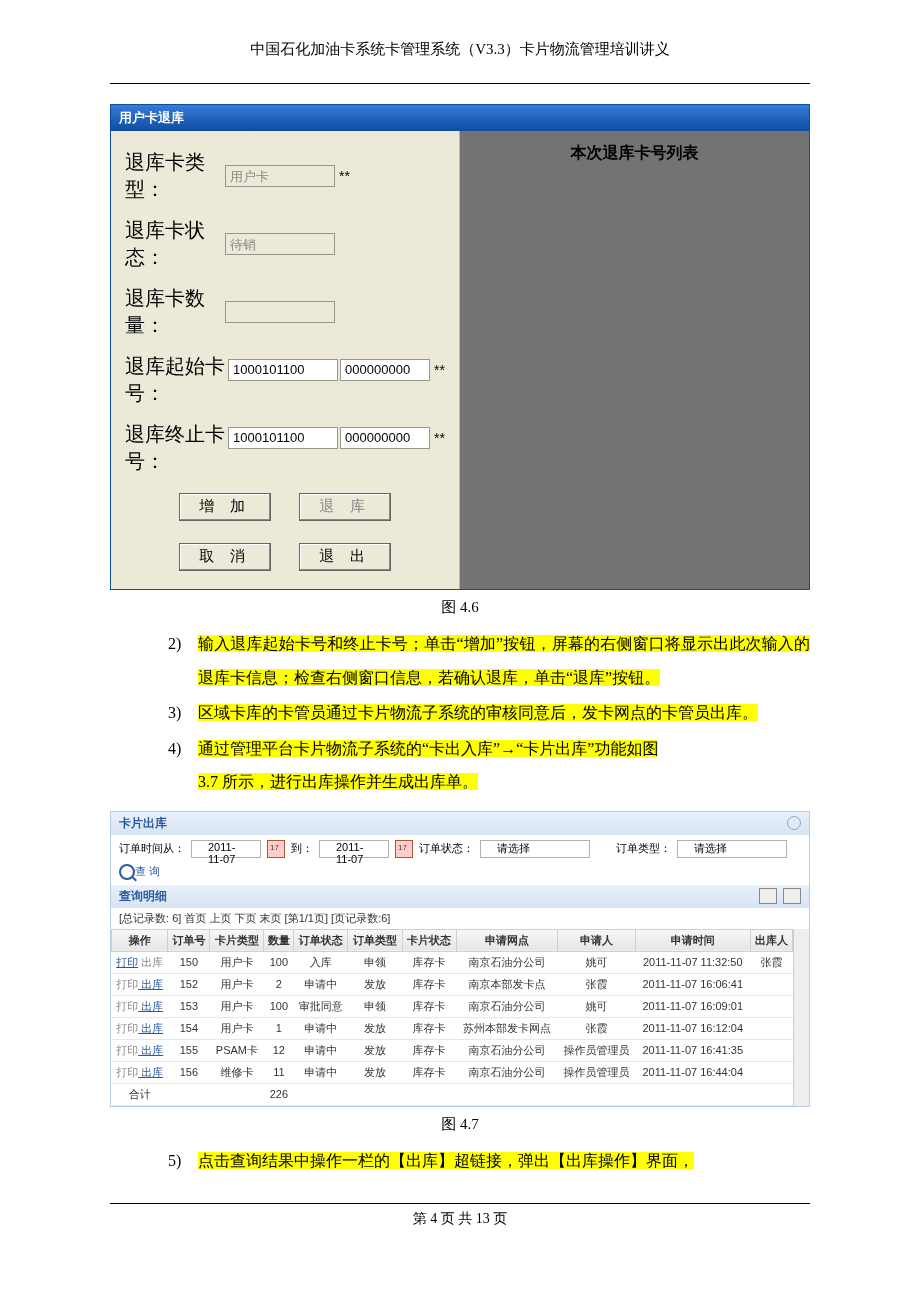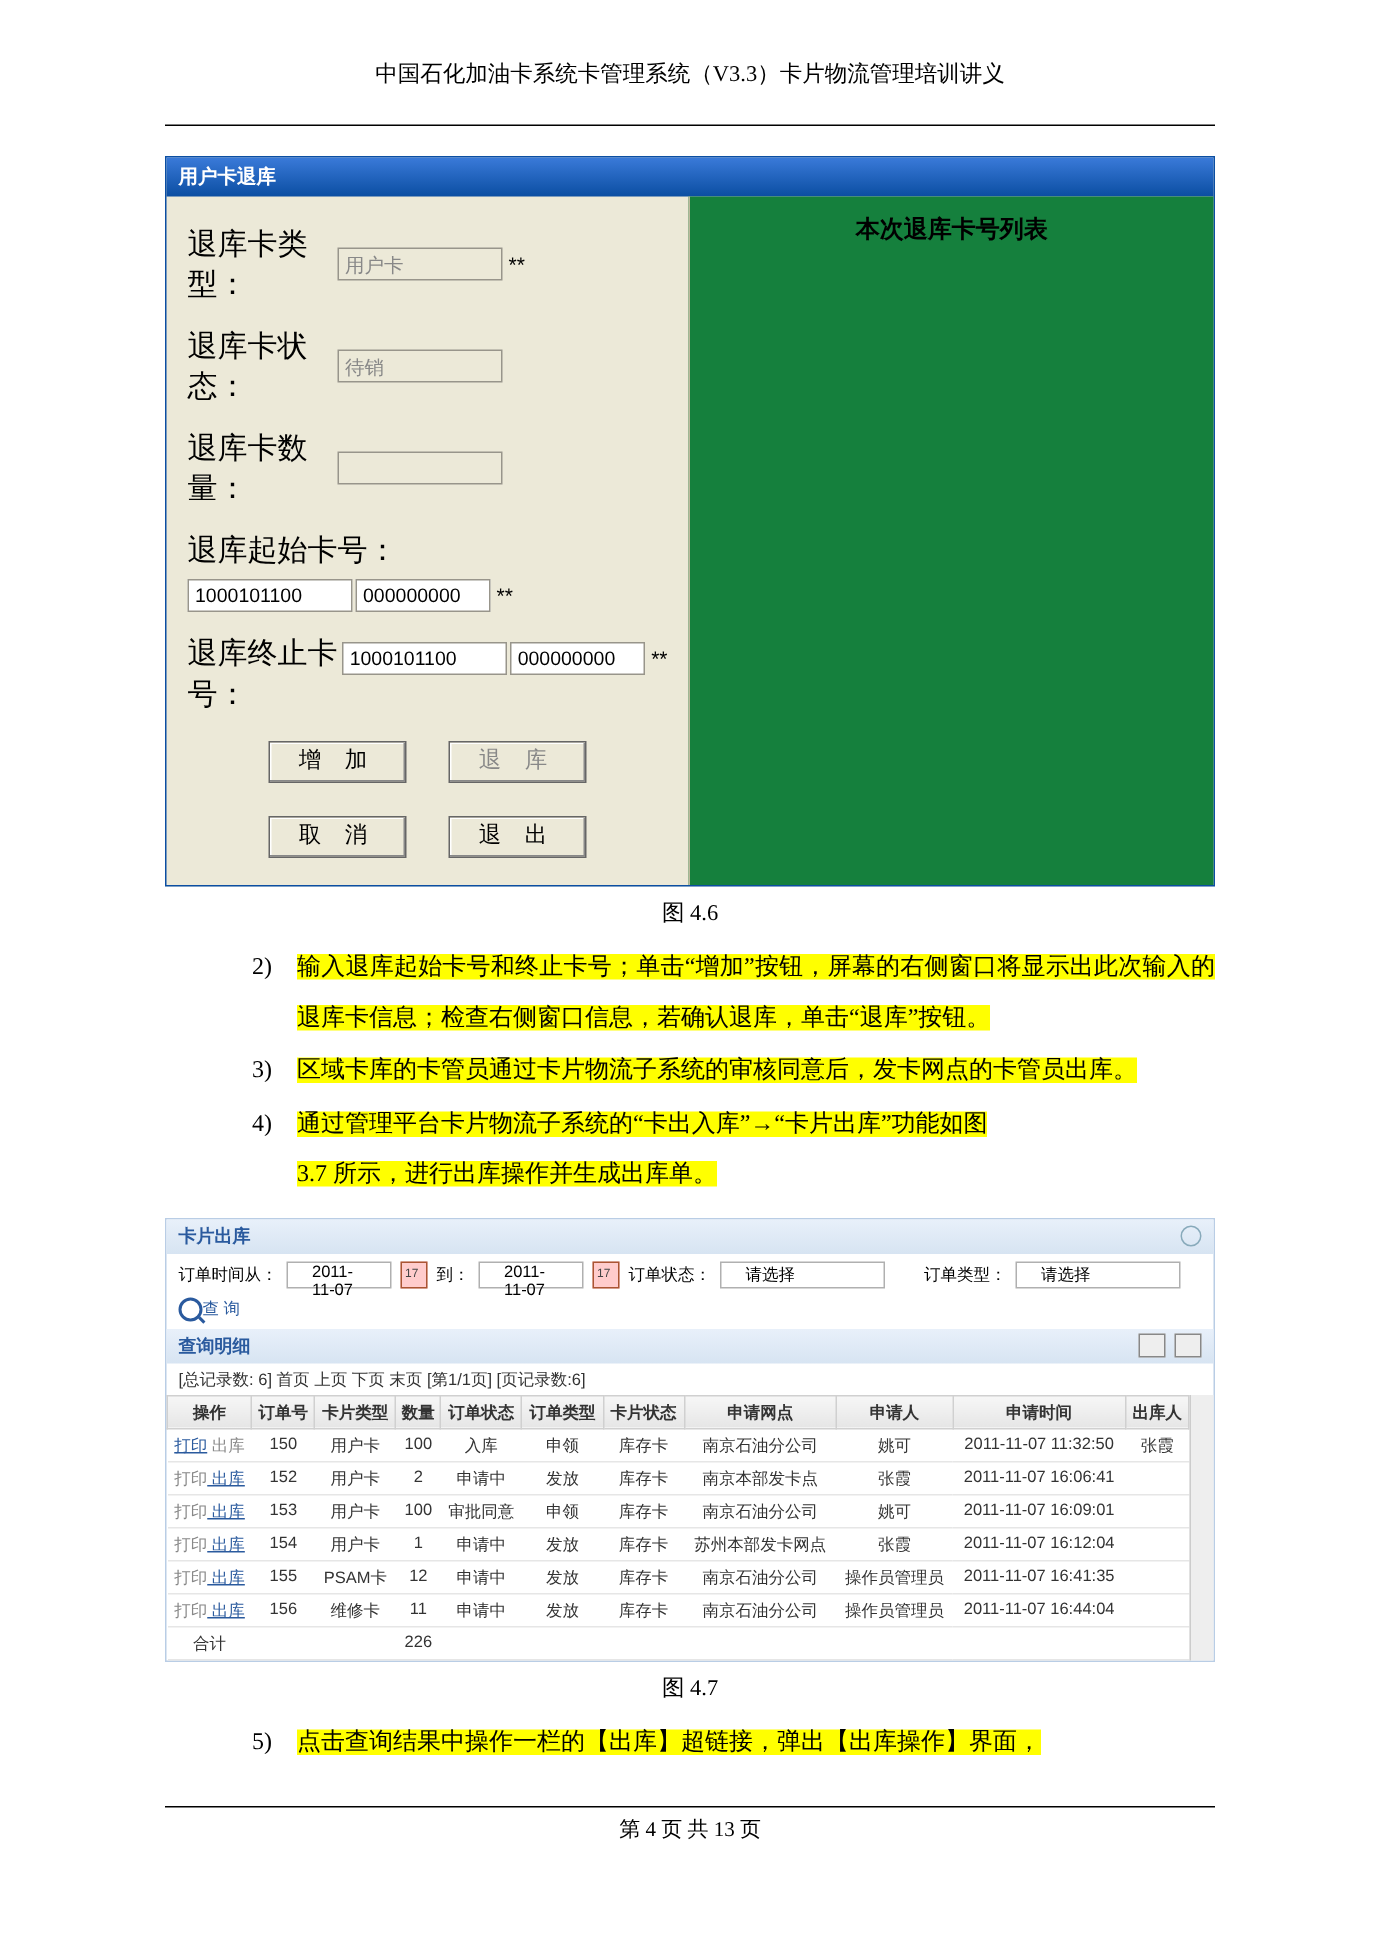--- a/index.html
+++ b/index.html
@@ -5,21 +5,21 @@
   body{margin:0;background:#fff;font-family:"SimSun","Songti SC",serif;color:#000;width:920px}
   .page{padding:40px 110px 40px 110px}
   .doc-header{text-align:center;font-size:15px;margin-bottom:24px}
   .divider{border-top:1px solid #000;margin:6px 0 20px 0}
 
   
   .fig46{border:1px solid #0b4ea2;background:#ece9d8;font-family:"SimSun",sans-serif;font-size:14px}
   .titlebar{background:linear-gradient(#3a7ad9,#0b4ea2);color:#fff;font-size:13px;font-weight:bold;padding:4px 8px}
   .dlgbody{display:flex}
   .dlgleft{flex:0 0 320px;padding:18px 14px}
-  .dlgright{flex:1;background:#15803d;border-left:1px solid #bdb99d;text-align:center;padding-top:12px;font-family:"SimHei",sans-serif;font-weight:bold;font-size:16px}
+  .dlgright{flex:1;background:#737373;border-left:1px solid #bdb99d;text-align:center;padding-top:12px;font-family:"SimHei",sans-serif;font-weight:bold;font-size:16px}
   .fld{display:flex;align-items:center;margin-bottom:14px}
   .lbl{width:100px;text-align:left;font-size:20px}
   .ctl{height:22px;border:1px solid #98958b;background:#fff;font-size:13px;padding:2px 4px;box-sizing:border-box}
   .ctl.disabled{background:#ece9d8;color:#888}
   .w110{width:110px}.w90{width:90px}
   .asterisk{margin-left:4px}
   .btnrow{display:flex;justify-content:center;gap:28px;margin-top:18px}
   .winbtn{width:90px;height:26px;background:#ece9d8;border:1px solid #666;box-shadow:inset -1px -1px #888,inset 1px 1px #fff;font-size:15px;font-family:"SimSun";letter-spacing:6px;text-align:center;line-height:24px}
   .winbtn.disabled{color:#888}
 
@@ -74,21 +74,21 @@
           <span class="asterisk">**</span>
         </div>
         <div class="fld">
           <span class="lbl">退库卡状态：</span>
           <div class="ctl disabled w110">待销</div>
         </div>
         <div class="fld">
           <span class="lbl">退库卡数量：</span>
           <div class="ctl disabled w110"></div>
         </div>
-        <div class="fld" style="flex-direction:column;align-items:flex-start">
+        <div class="fld" style="flex-direction:row;align-items:flex-start">
           <span class="lbl" style="width:auto">退库起始卡号：</span>
           <div style="display:flex;align-items:center;margin-top:6px">
             <div class="ctl w110">1000101100</div>
             <div class="ctl w90" style="margin-left:2px">000000000</div>
             <span class="asterisk">**</span>
           </div>
         </div>
         <div class="fld" style="flex-direction:row;align-items:flex-start">
           <span class="lbl" style="width:auto">退库终止卡号：</span>
           <div style="display:flex;align-items:center;margin-top:6px">

